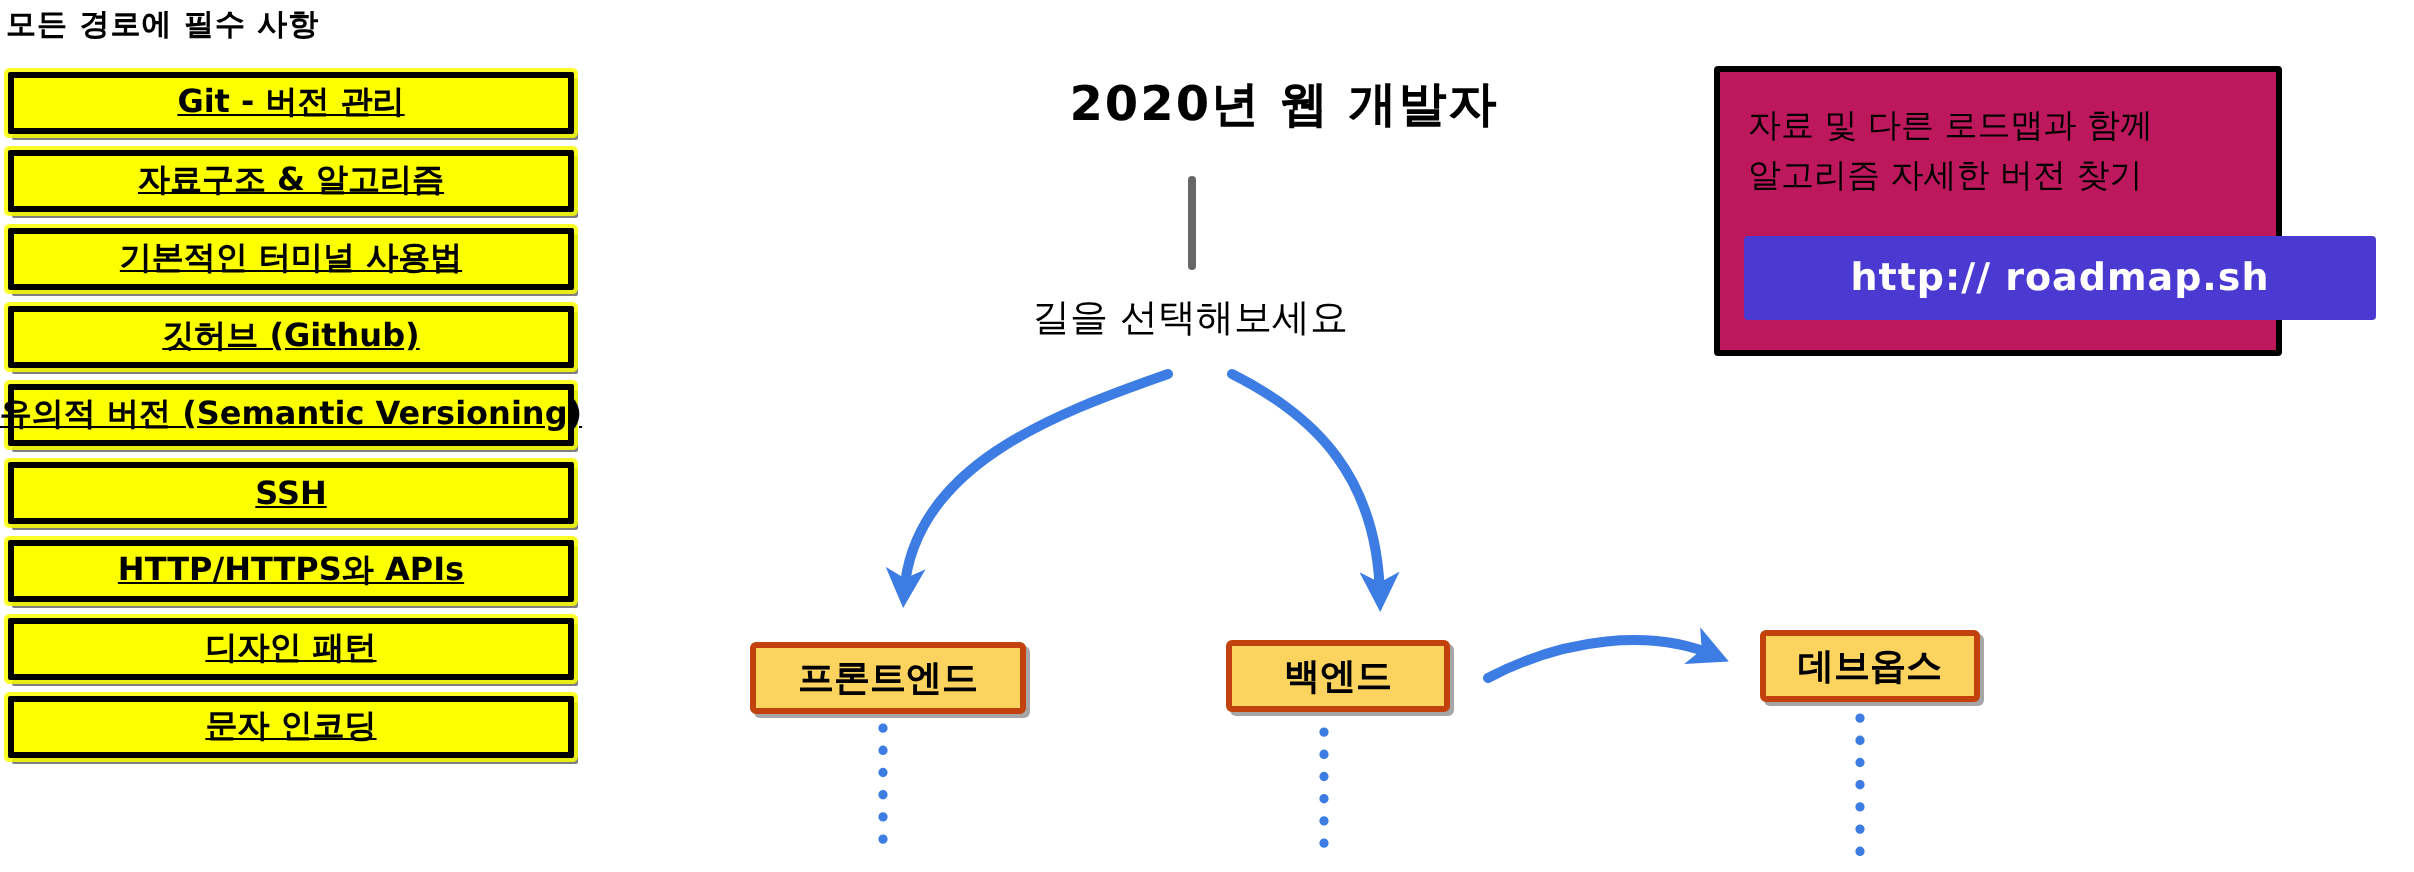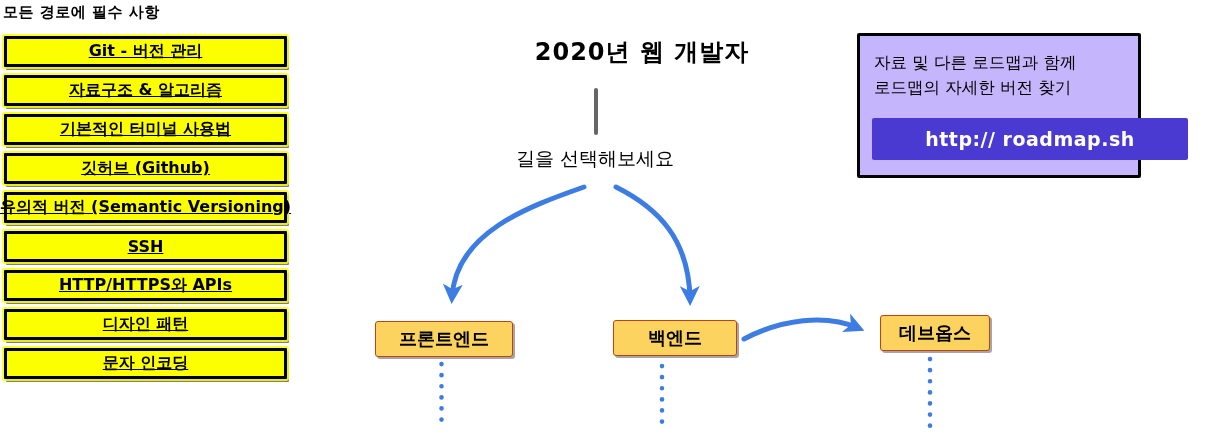--- a/index.html
+++ b/index.html
@@ -48,36 +48,36 @@
     background:var(--connector-line);border-radius:2px;
   }
   .choose-label{
     position:absolute;left:480px;top:146px;width:230px;
     text-align:center;font-size:19px;font-weight:400;
   }
   
   .path-box{
     position:absolute;box-sizing:border-box;
     background:var(--path-box);
-    border:1px solid #c2410c;border-radius:3px;
+    border:3px solid #c2410c;border-radius:3px;
     box-shadow:2px 2px 0 rgba(0,0,0,.35);
     display:flex;align-items:center;justify-content:center;
     font-weight:700;font-size:18px;cursor:pointer;
   }
   .path-frontend{left:375px;top:321px;width:138px;height:36px;}
-  .path-backend{left:613px;top:320px;width:124px;height:36px;}
+  .path-backend{left:613px;top:320px;width:112px;height:36px;}
   .path-devops{left:880px;top:315px;width:110px;height:36px;}
   
   .arrows{position:absolute;left:0;top:0;width:1207px;height:436px;pointer-events:none;}
   .arrow-path{fill:none;stroke:var(--arrow);stroke-width:5;stroke-linecap:round;}
   .dot-line{fill:none;stroke:var(--arrow);stroke-width:4.6;stroke-linecap:round;stroke-dasharray:0.1 11;}
   
   .info-box{
     position:absolute;left:857px;top:33px;width:284px;height:145px;
-    box-sizing:border-box;background:#c4b5fd;
+    box-sizing:border-box;background:#be185d;
     border:3px solid var(--border);border-radius:2px;
   }
   .info-line{
     margin:0 0 0 14px;font-size:16.5px;font-weight:500;line-height:25px;
   }
   .info-line.first{margin-top:14px;}
   .link-button{
     position:absolute;left:12px;top:82px;width:316px;height:42px;
     background:var(--button);color:#fff;border:none;border-radius:2px;
     display:flex;align-items:center;justify-content:center;
@@ -120,17 +120,17 @@
     <line class="dot-line" x1="662" y1="366" x2="662" y2="432"></line>
     <line class="dot-line" x1="930" y1="359" x2="930" y2="428"></line>
   </svg>
 
   <div class="path-box path-frontend">프론트엔드</div>
   <div class="path-box path-backend">백엔드</div>
   <div class="path-box path-devops">데브옵스</div>
 
   <div class="info-box">
     <p class="info-line first">자료 및 다른 로드맵과 함께</p>
-    <p class="info-line">로드맵의 자세한 버전 찾기</p>
+    <p class="info-line">알고리즘 자세한 버전 찾기</p>
     <div class="link-button">http:// roadmap.sh</div>
   </div>
 
 </div>
 
 </body></html>

